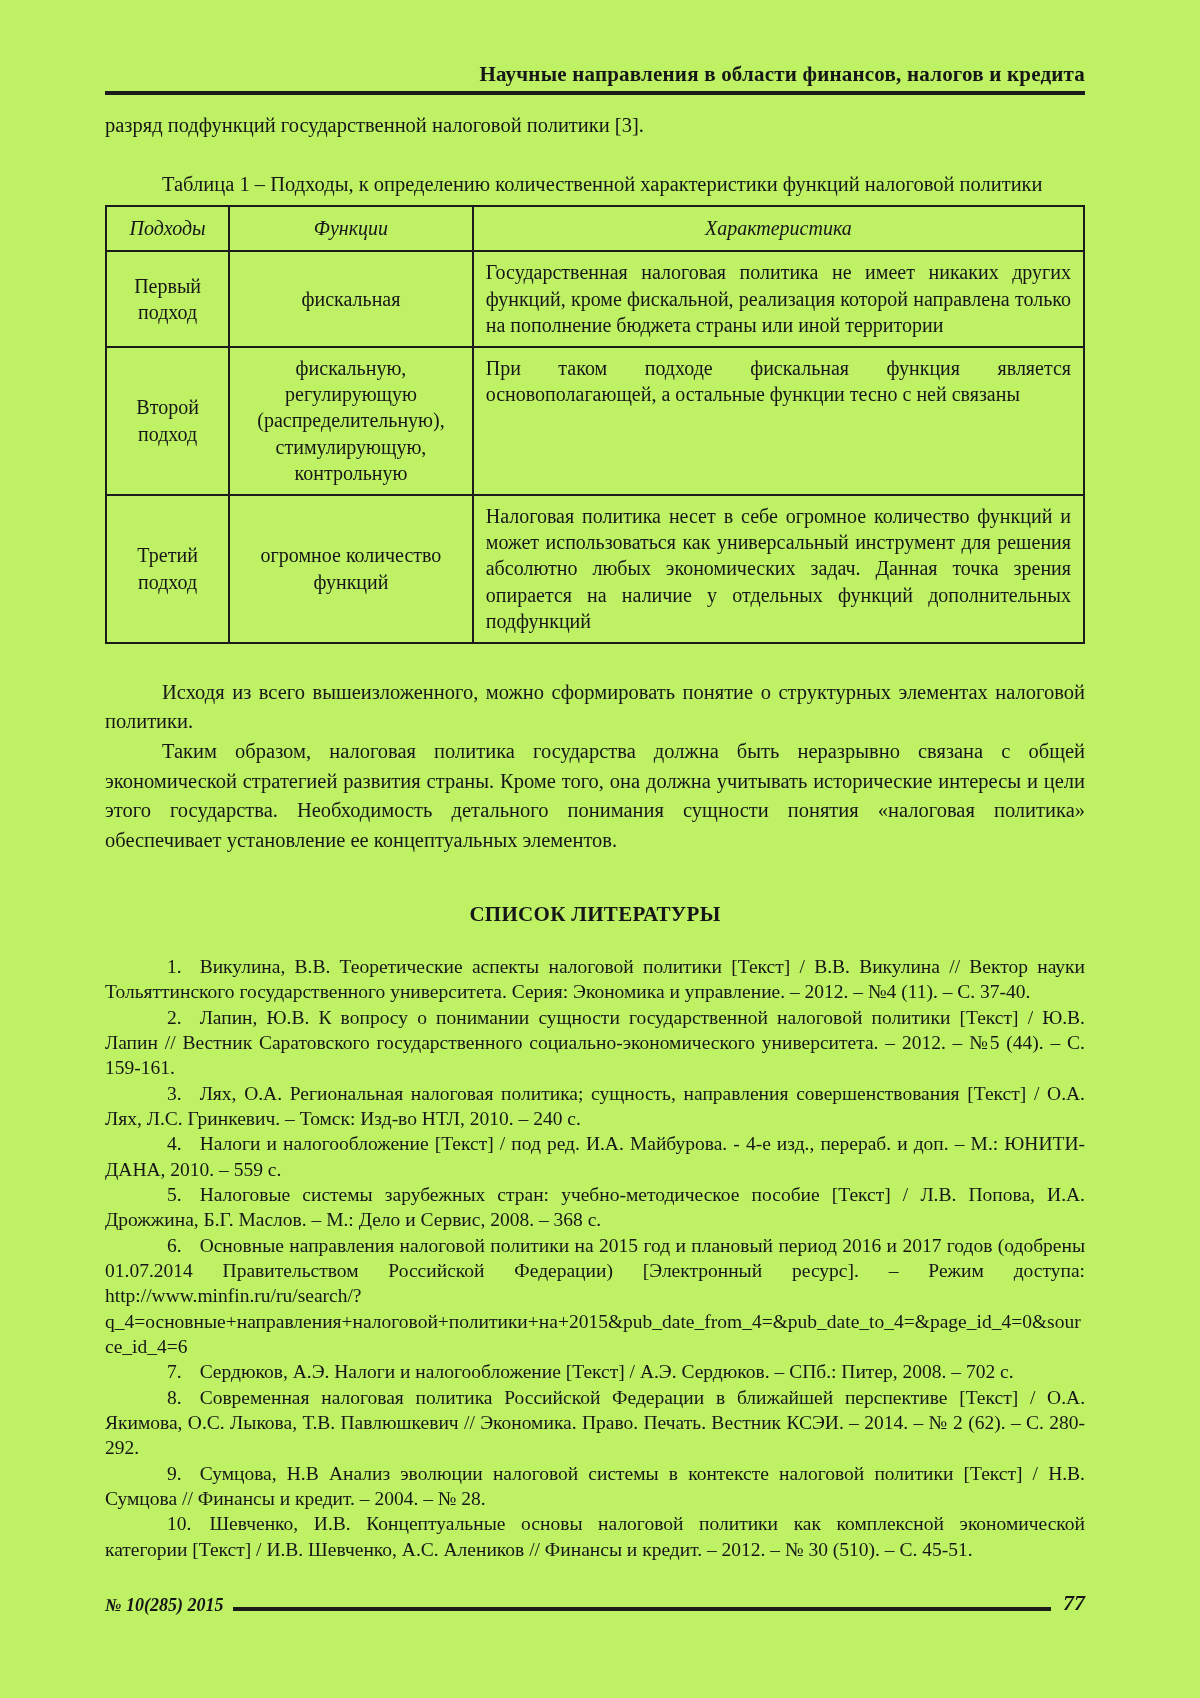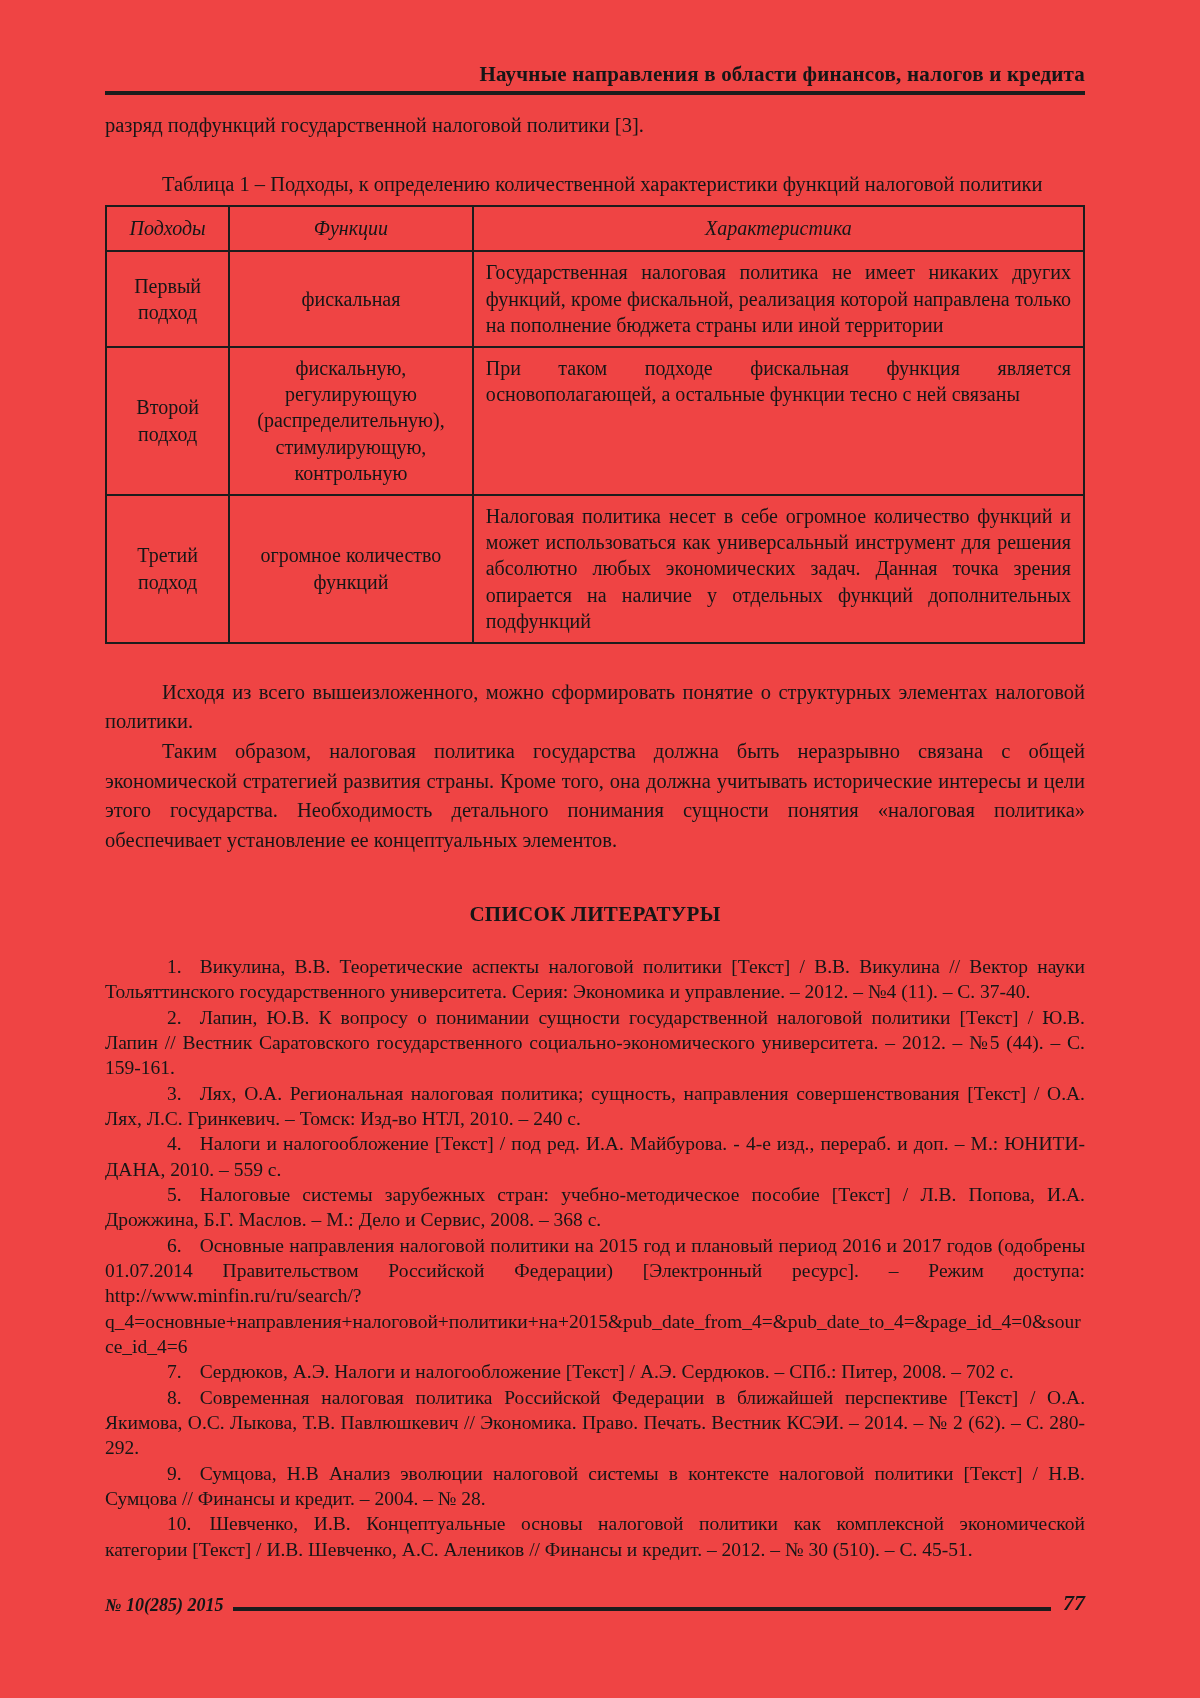--- a/index.html
+++ b/index.html
@@ -1,19 +1,19 @@
 <!DOCTYPE html>
 <html lang="ru"><head>
 <meta charset="utf-8">
 <style>
   html,body { margin:0; padding:0; background:#ffffff; }
   .page {
     position:relative;
     width:1200px; height:1698px;
-    background:#ef4444;
+    background:#bef264;
     color:#161616;
     font-family:"Liberation Serif", serif;
     overflow:hidden;
   }
   .content { position:absolute; left:105px; top:0; width:980px; }
 
   .running-head {
     margin-top:62px;
     text-align:right;
     font-weight:bold;

